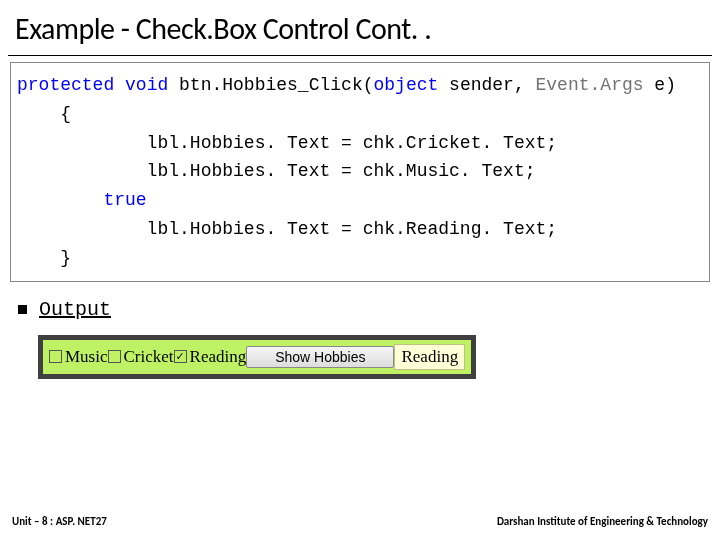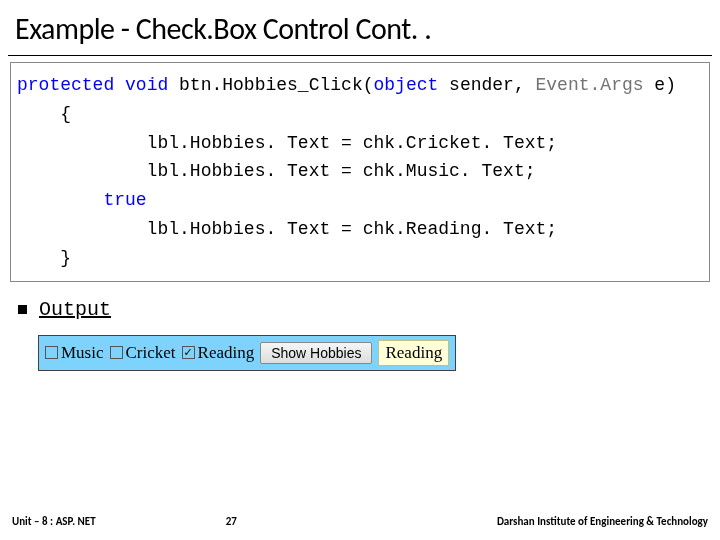--- a/index.html
+++ b/index.html
@@ -11,29 +11,29 @@
   .code-box { border: 1px solid #888; margin: 6px 10px; padding: 8px 6px; font-family: Consolas, "Courier New", monospace; font-size: 18px; line-height: 1.6; }
   .code-box .line { white-space: pre; }
   .kw-blue { color: #0000ff; }
   .kw-cyan { color: #737373; }
   .kw-black { color: #000; }
   
   .bullet-row { display: flex; align-items: center; margin: 16px 18px 10px 18px; font-size: 20px; color: #000; }
   .bullet-sq { width: 9px; height: 9px; background: #000; margin-right: 12px; }
   .output-label { text-decoration: underline; font-family: Liberation Mono, monospace; }
   
-  .output-demo { display: inline-flex; align-items: center; border: 1px solid #404040; margin: 4px 0 0 38px; padding: 4px 6px; font-family: "Times New Roman", serif; font-size: 17px; background: #7dd3fc; gap: 6px; }
+  .output-demo { display: inline-flex; align-items: center; border: 5px solid #404040; margin: 4px 0 0 38px; padding: 4px 6px; font-family: "Times New Roman", serif; font-size: 17px; background: #bef264; }
   .chk { display: inline-flex; align-items: center; gap: 3px; }
   .chk-box { width: 13px; height: 13px; border: 1px solid #555; display: inline-flex; align-items: center; justify-content: center; font-size: 11px; line-height: 1; color: #000; }
-  .demo-btn { font-family: Arial, sans-serif; font-size: 14px; padding: 2px 10px; border: 1px solid #888; background: linear-gradient(#f5f5f5, #ddd); border-radius: 2px; }
+  .demo-btn { font-family: Arial, sans-serif; font-size: 14px; padding: 2px 28px; border: 1px solid #888; background: linear-gradient(#f5f5f5, #ddd); border-radius: 2px; }
   .result-box { border: 1px solid #c0c080; background: #ffffd8; padding: 2px 6px; font-family: "Times New Roman", serif; }
   
   .footer { position: absolute; bottom: 12px; left: 0; right: 0; display: flex; align-items: center; padding: 0 12px; font-size: 11px; font-weight: bold; color: #000; }
   .footer-left { flex: 0 0 auto; }
-  .footer-center { flex: 0 0 auto; margin-left: 130px; }
+  .footer-center { flex: 0 0 auto; }
   .footer-right { margin-left: auto; }
 </style>
 </head>
 <body>
 
 
 
 <div class="slide-title">Example - Check.Box Control Cont. .</div>
 <div class="title-underline"></div>
 

